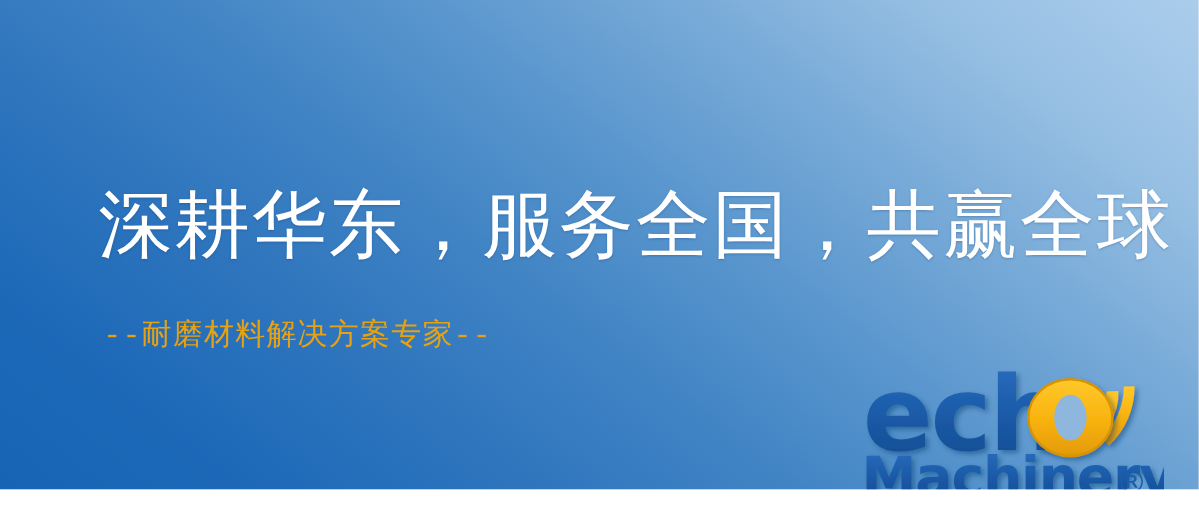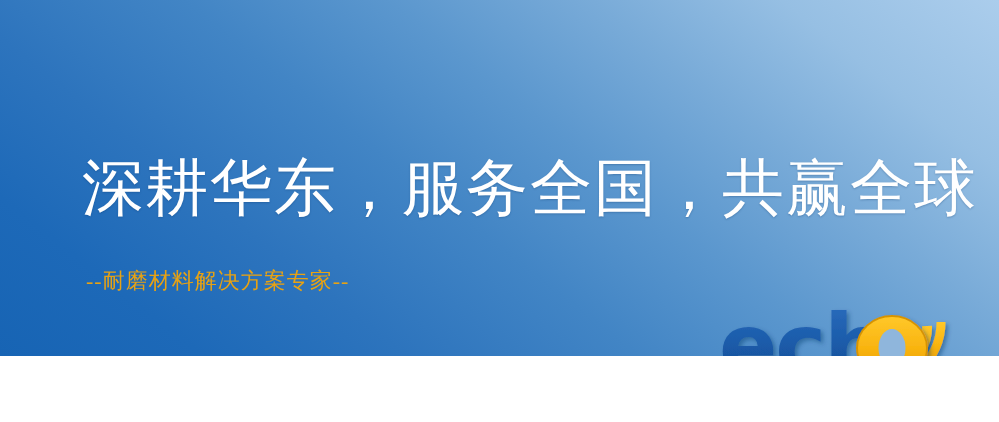--- a/index.html
+++ b/index.html
@@ -3,21 +3,21 @@
 <meta charset="utf-8">
 <style>
   html, body {
     margin: 0;
     padding: 0;
     background: #ffffff;
   }
   #banner {
     position: relative;
     width: 999px;
-    height: 356px;
+    height: 408px;
     overflow: hidden;
     
     background:
       linear-gradient(38deg,
         #1764b4 0%,
         #1d69b8 14%,
         #2d74bd 28%,
         #4285c5 44%,
         #5b97ce 58%,
         #79abd8 72%,
@@ -39,22 +39,22 @@
     white-space: nowrap;
     text-shadow: 0 1px 2px rgba(10, 50, 100, 0.28);
   }
 
   
   #subtitle {
     position: absolute;
     left: 86px;
     top: 265px;
     color: #e7a213;
-    font-family: Liberation Serif, serif;
-    font-size: 22px;
+    font-family: Liberation Mono, monospace;
+    font-size: 25px;
     line-height: 32px;
     letter-spacing: 1px;
     white-space: nowrap;
   }
 
   
   #logo {
     position: absolute;
     left: 713px;
     top: 296px;

